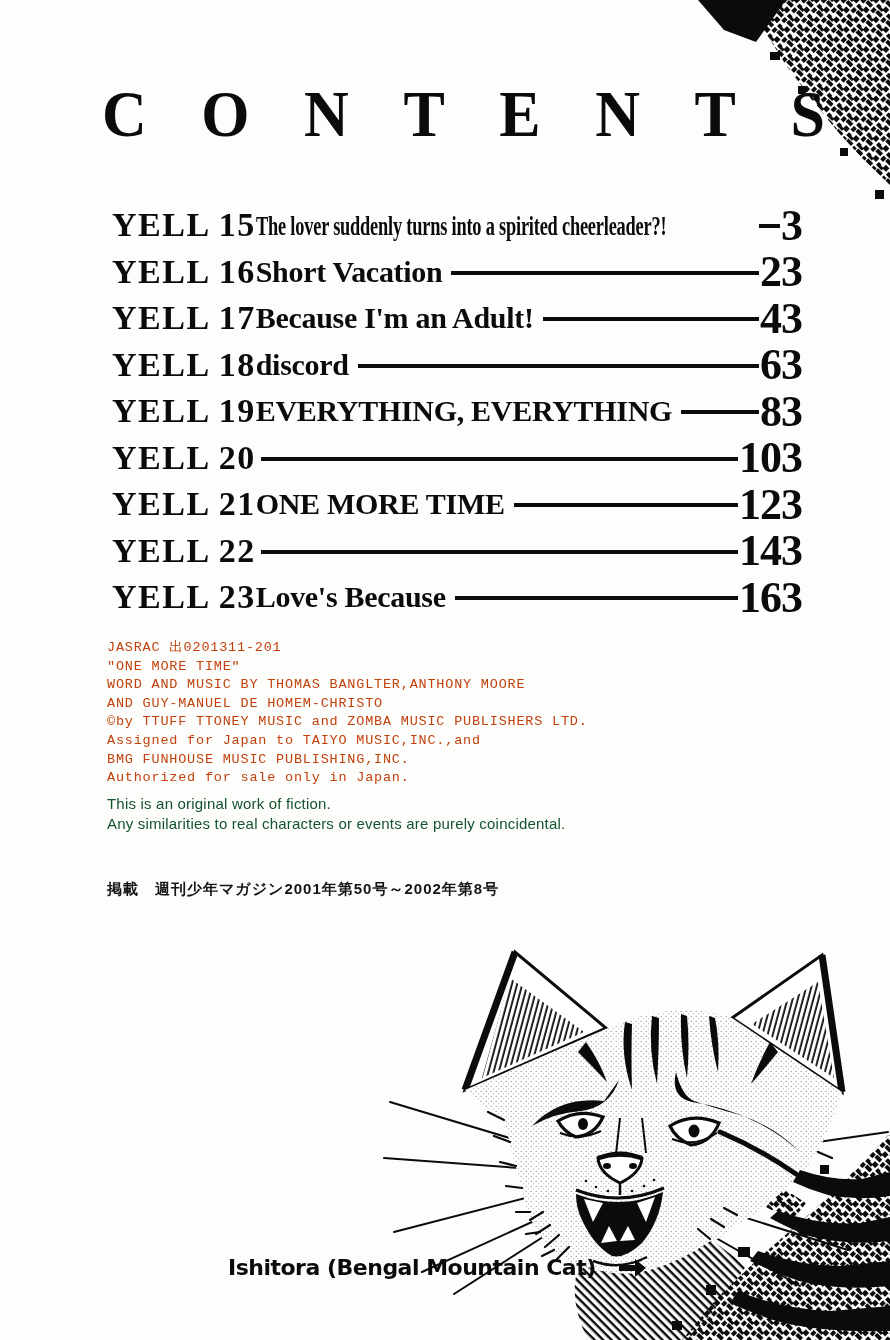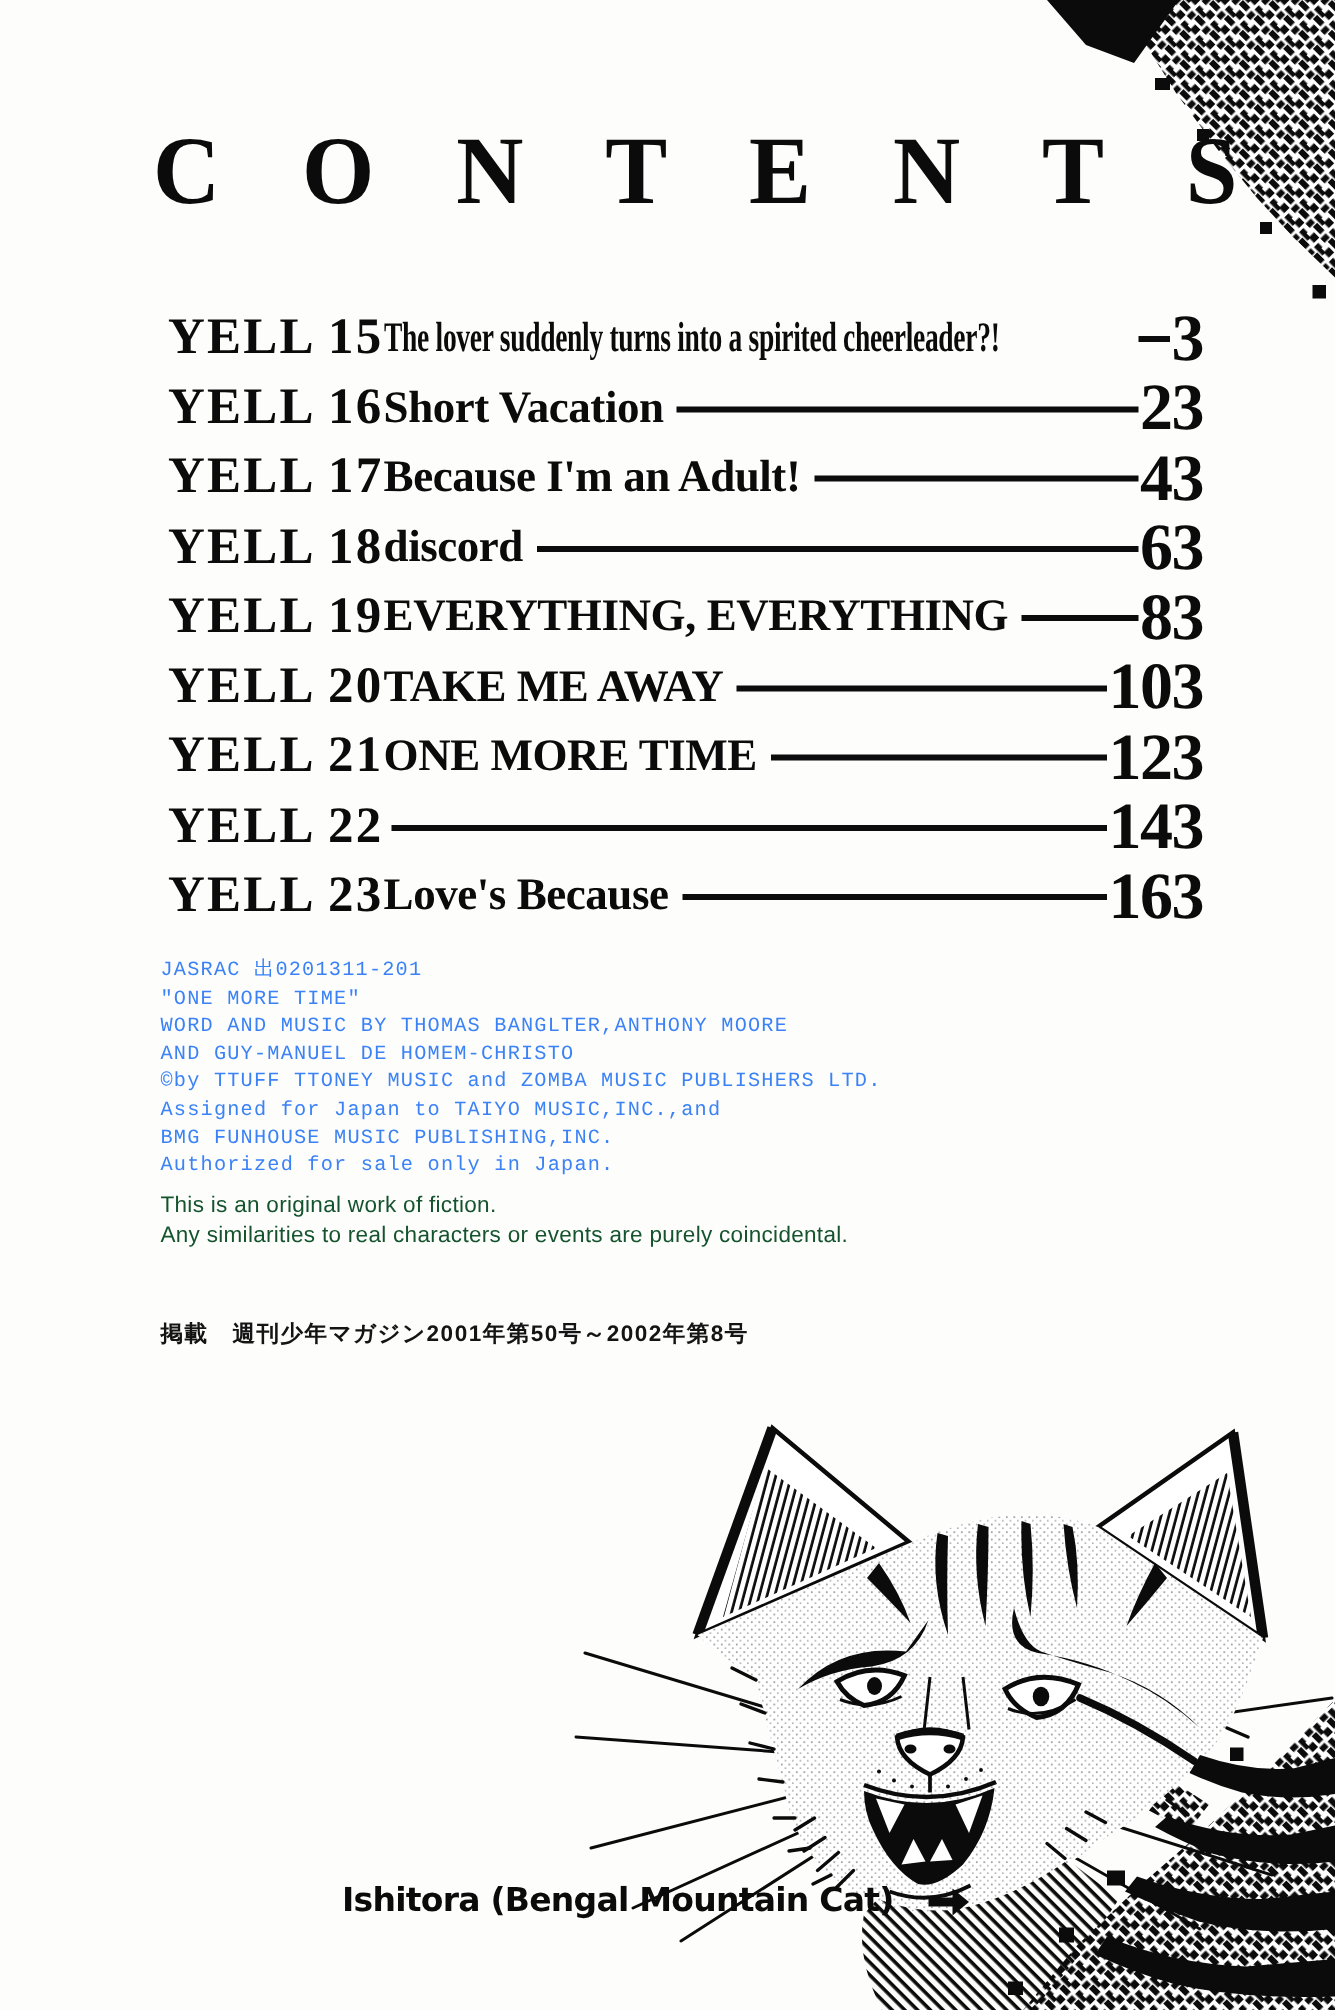--- a/index.html
+++ b/index.html
@@ -40,21 +40,21 @@
   .toc-page{
     flex:0 0 auto;font-weight:700;font-size:44px;letter-spacing:-1px;
     white-space:nowrap;text-align:right;color:#0b0b0b;
   }
 
   
   .credits{
     position:absolute;left:107px;top:639px;
     font-family:"Liberation Mono", monospace;
     font-size:13.5px;line-height:18.6px;letter-spacing:0.8px;
-    color:#3b82f6;white-space:nowrap;
+    color:#c2410c;white-space:nowrap;
   }
   .disclaimer{
     position:absolute;left:107px;top:794px;
     font-family:"Liberation Sans", sans-serif;
     font-size:15px;line-height:20px;letter-spacing:0.2px;
     color:#14532d;white-space:nowrap;
   }
   .pub-note{
     position:absolute;left:107px;top:847px;
     font-family:"Liberation Sans", sans-serif;
@@ -268,21 +268,20 @@
       <span class="toc-page">63</span>
     </div>
     <div class="toc-row">
       <span class="toc-label">YELL 19</span>
       <span class="toc-title">EVERYTHING, EVERYTHING</span>
       <span class="toc-dash"></span>
       <span class="toc-page">83</span>
     </div>
     <div class="toc-row">
       <span class="toc-label">YELL 20</span>
-      <span class="toc-title">TAKE ME AWAY</span>
       <span class="toc-dash"></span>
       <span class="toc-page">103</span>
     </div>
     <div class="toc-row">
       <span class="toc-label">YELL 21</span>
       <span class="toc-title">ONE MORE TIME</span>
       <span class="toc-dash"></span>
       <span class="toc-page">123</span>
     </div>
     <div class="toc-row">

